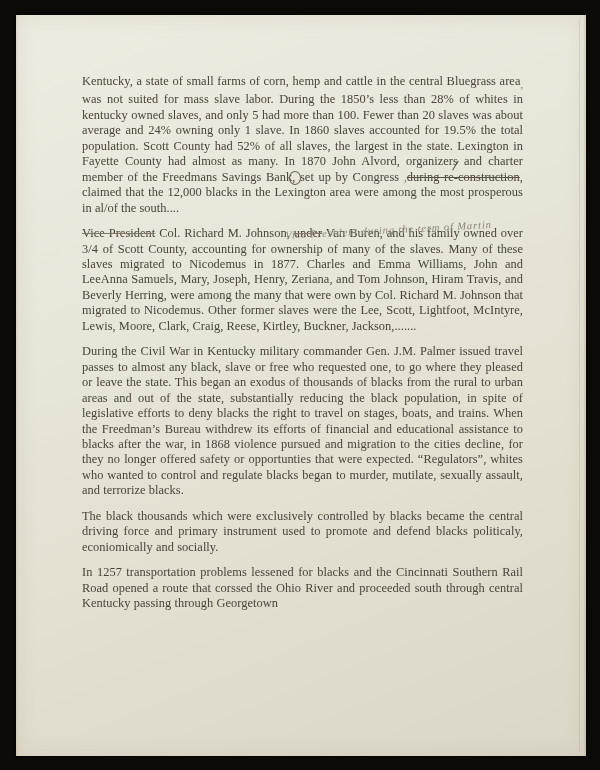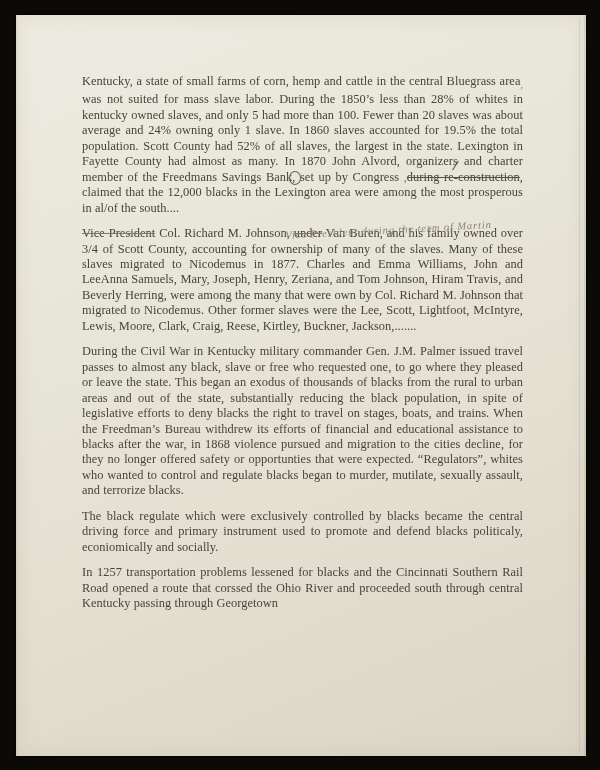--- a/index.html
+++ b/index.html
@@ -133,19 +133,19 @@
     <div class="textblock">
 
       <div class="annotation">Vice President during the term of Martin</div>
 
       <p><span>Kentucky, a state of small farms of corn, hemp and cattle in the central Bluegrass area</span><span class="pen sub">,</span><span> was not suited for mass slave labor.  During the 1850’s less than 28% of whites in kentucky owned slaves, and only 5 had more than 100. Fewer than 20 slaves was about average and 24%  owning only 1 slave.  In 1860 slaves accounted for 19.5% the total population.  Scott County had 52% of all slaves, the largest in the state.  Lexington in Fayette County had almost as many.   In 1870 John Alvord, organizer</span><span class="slashed">s</span><span> and charter member of the Freedmans Savings Bank</span><span class="circled">,</span><span> set up by Congress </span><span class="pen">,</span><span class="strike-ink">during re-construction</span><span>, claimed that the 12,000 blacks in the Lexington area were among the most prosperous in al/of the south....</span></p>
 
       <p><span class="strike-pencil">Vice President</span><span> Col. Richard M. Johnson, </span><span class="strike-pencil">under</span><span> Van Buren, and his family owned over 3/4 of Scott County, accounting for ownership of many of the slaves. Many of these slaves  migrated to Nicodemus in 1877.   Charles and Emma Williams, John and LeeAnna Samuels, Mary, Joseph, Henry, Zeriana, and Tom Johnson, Hiram Travis, and  Beverly Herring, were among the many that were own by Col. Richard M. Johnson that migrated to Nicodemus.  Other former slaves were the Lee, Scott, Lightfoot, McIntyre, Lewis, Moore, Clark, Craig, Reese, Kirtley, Buckner, Jackson,.......</span></p>
 
       <p>During the Civil War in Kentucky military commander Gen. J.M. Palmer issued travel passes to almost any black, slave or free who requested one, to go where they pleased or leave the state.  This began an exodus of thousands of blacks from the rural to urban areas and out of the state, substantially reducing the black population, in spite of legislative efforts to deny blacks the right to travel on stages, boats, and trains.  When the Freedman’s Bureau withdrew its efforts of financial and educational assistance to blacks after the war, in 1868 violence pursued and migration to the cities decline, for they no longer offered safety or opportunties that were expected.  “Regulators”, whites who wanted to control and regulate blacks began to murder, mutilate, sexually assault, and terrorize blacks.</p>
 
-      <p>The black regulate which were exclusively controlled by blacks became the central driving force and primary instrument used to promote and defend blacks politicaly, econiomically and socially.</p>
+      <p>The black thousands which were exclusively controlled by blacks became the central driving force and primary instrument used to promote and defend blacks politicaly, econiomically and socially.</p>
 
       <p>In 1257 transportation problems lessened for blacks and the Cincinnati Southern Rail Road opened a route that corssed the Ohio River and proceeded south through central Kentucky passing through Georgetown</p>
 
     </div>
   </div>
 </div>
 
 </body></html>

